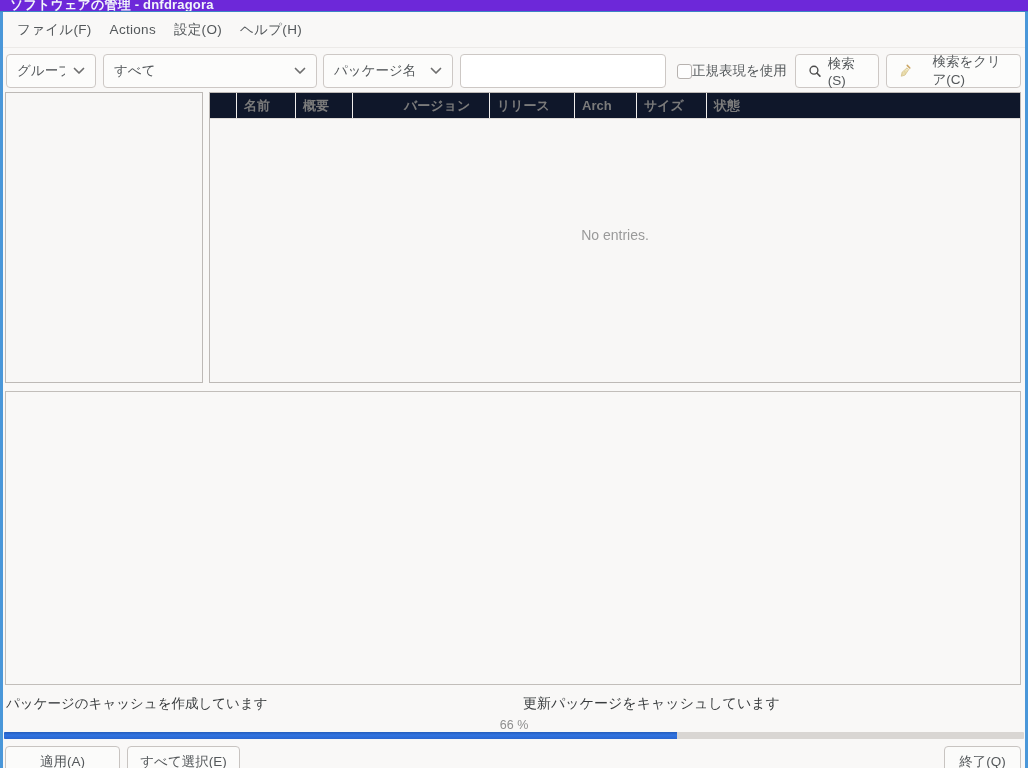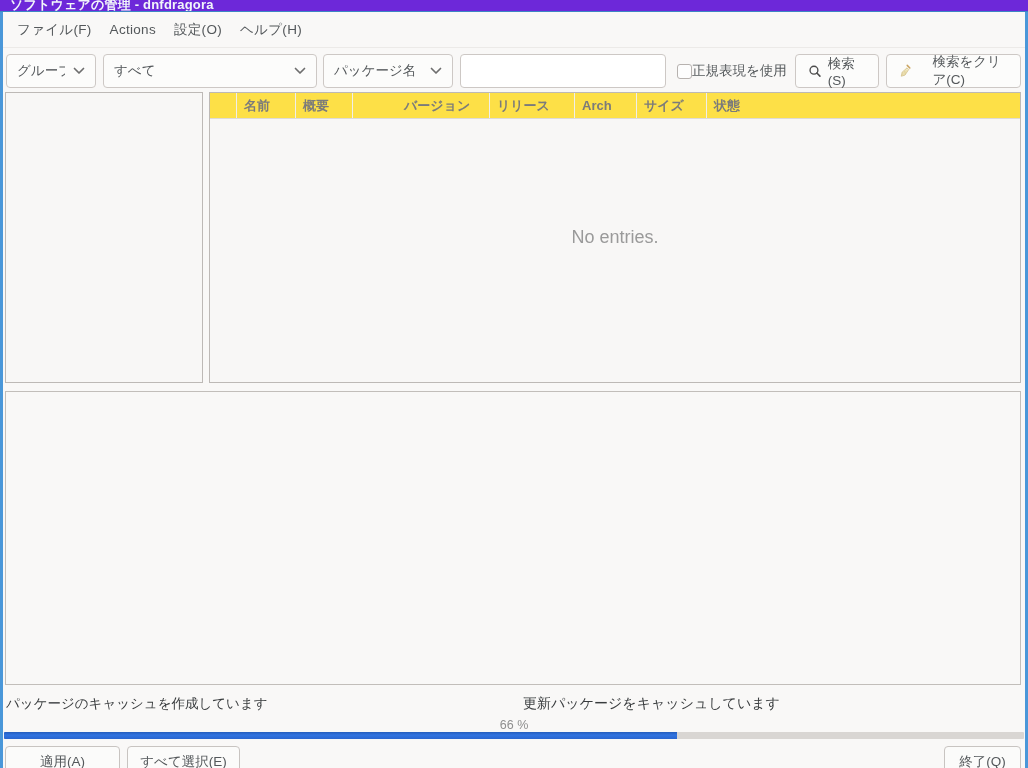--- a/index.html
+++ b/index.html
@@ -86,34 +86,34 @@
   .left-pane {
     position: absolute; left: 2px; top: 80px; width: 198px; height: 291px;
     background: #f8f7f6; border: 1px solid #bdb9b6;
   }
   .table-pane {
     position: absolute; left: 206px; right: 4px; top: 80px; height: 291px;
     background: #f8f7f6; border: 1px solid #bdb9b6;
     display: flex; flex-direction: column;
   }
   .table-header {
-    height: 26px; background: #fde047; border-bottom: 1px solid #dedbd8;
+    height: 26px; background: #0f172a; border-bottom: 1px solid #dedbd8;
     display: flex; align-items: flex-end; flex: 0 0 auto;
   }
   .th {
     font-size: 13px; font-weight: 700; color: #7b7b7b;
     padding-left: 7px; white-space: nowrap; overflow: hidden;
     border-right: 1px solid #f0eeec; height: 100%; display: flex; align-items: center;
   }
   .th.c0 { width: 27px; } .th.c1 { width: 59px; } .th.c2 { width: 57px; }
   .th.c3 { width: 93px; margin-left: 44px; } .th.c4 { width: 85px; } .th.c5 { width: 62px; }
   .th.c6 { width: 70px; } .th.c7 { flex: 1; border-right: none; }
   .table-empty {
     flex: 1; display: flex; align-items: flex-start; justify-content: center;
-    padding-top: 108px; color: #9a9a9a; font-size: 18px;
+    padding-top: 108px; color: #9a9a9a; font-size: 14px;
   }
   .lower-pane {
     position: absolute; left: 2px; right: 4px; top: 379px; height: 294px;
     background: #f9f8f7; border: 1px solid #c2beba;
   }
 
   
   .status-left {
     position: absolute; left: 3px; top: 683px;
     color: #393c3e; font-size: 13.5px; white-space: nowrap;

